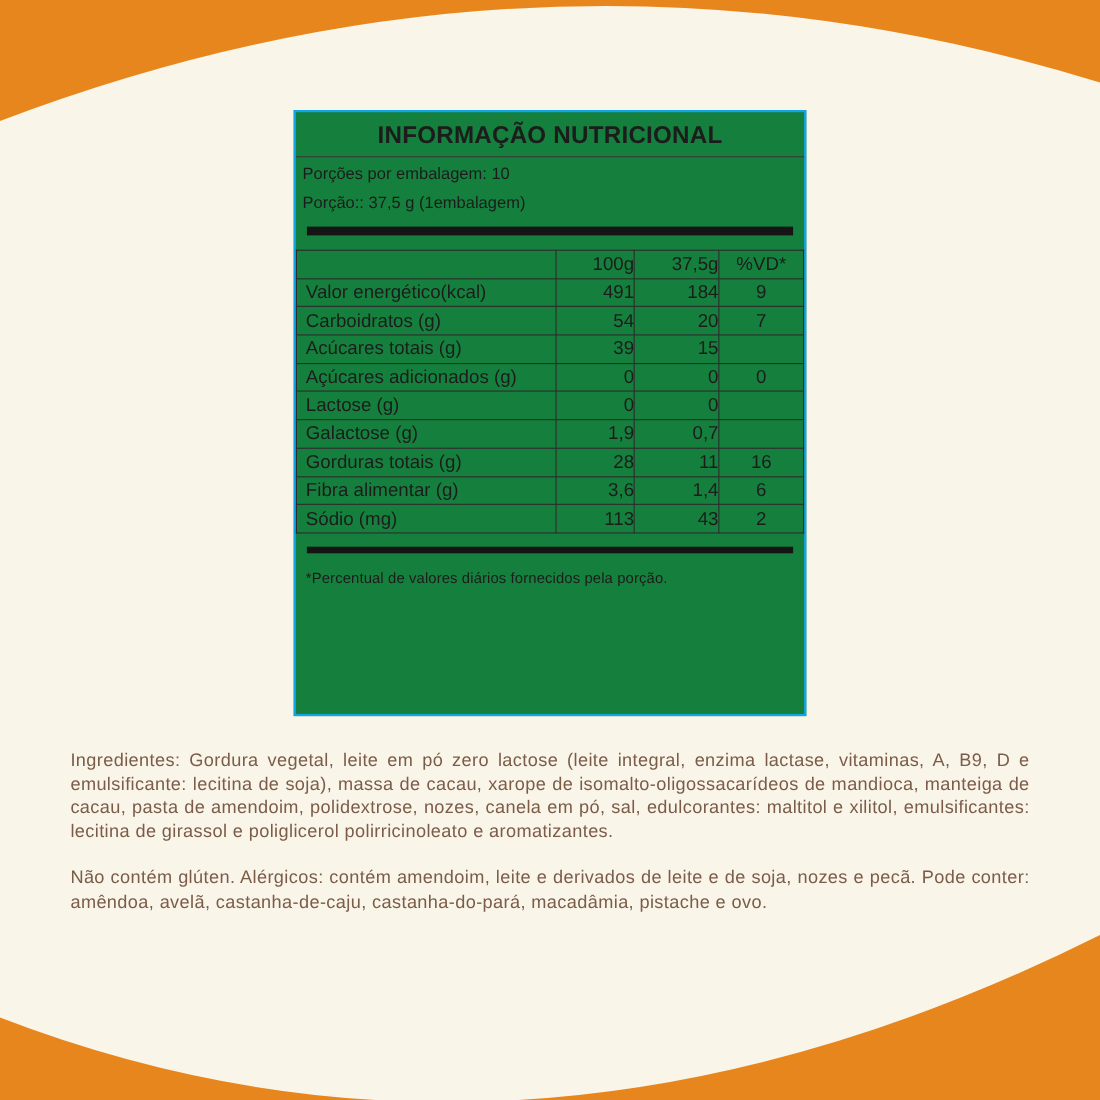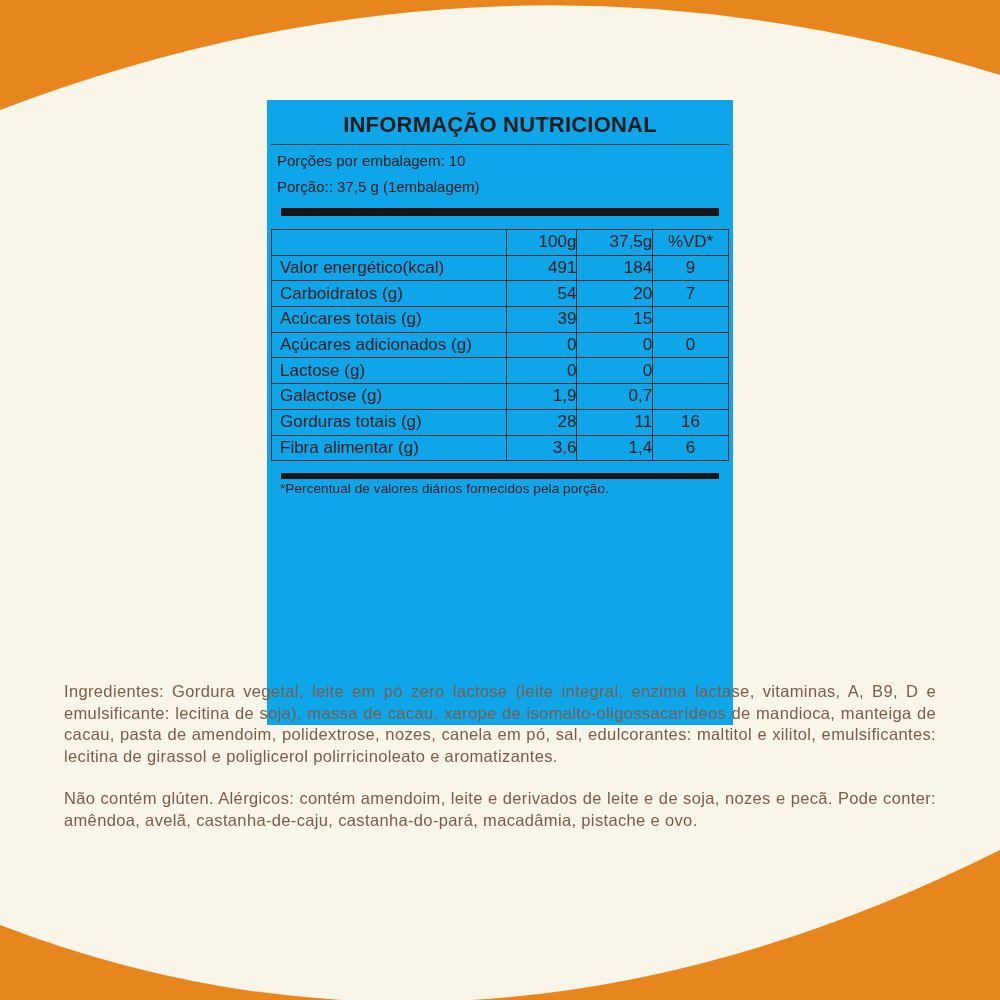--- a/index.html
+++ b/index.html
@@ -15,23 +15,23 @@
     background:var(--cream);
     position:relative;
     overflow:hidden;
   }
   .bg{position:absolute;inset:0;display:block;}
 
   
   .label-box{
     position:absolute;
     left:267px; top:100px;
-    width:466px; height:625px;
-    background:#0ea5e9;
-    border:4px solid #0ea5e9;
+    width:466px; height:551px;
+    background:#15803d;
+    border:2px solid #0ea5e9;
     color:var(--ink);
   }
   .nt-title{
     margin-top:8px;
     text-align:center;
     font-size:22px;
     font-weight:bold;
     letter-spacing:0.2px;
   }
   .nt-title-rule{
@@ -60,21 +60,21 @@
     height:25.7px;
     padding:0 0;
     font-weight:normal;
     white-space:nowrap;
   }
   .nt-table .c-label{ width:236px; text-align:left; padding-left:8px; }
   .nt-table .c-100 { width:72px; text-align:right; }
   .nt-table .c-por { width:77px; text-align:right; }
   .nt-table .c-vd  { width:77px; text-align:center; }
   .nt-footnote{
-    padding:2px 9px 0;
+    padding:15px 9px 0;
     font-size:13.5px;
     letter-spacing:0.1px;
   }
 
   
   .text-block{
     position:absolute;
     left:64px; right:64px; top:681px;
     color:var(--body-text);
     font-size:16.5px;
@@ -153,20 +153,26 @@
       <td class="c-100">28</td>
       <td class="c-por">11</td>
       <td class="c-vd">16</td>
     </tr>
     <tr>
       <td class="c-label">Fibra alimentar (g)</td>
       <td class="c-100">3,6</td>
       <td class="c-por">1,4</td>
       <td class="c-vd">6</td>
     </tr>
+    <tr>
+      <td class="c-label">Sódio (mg)</td>
+      <td class="c-100">113</td>
+      <td class="c-por">43</td>
+      <td class="c-vd">2</td>
+    </tr>
   </tbody>
     </table>
 
   <div class="nt-bar bottom"></div>
   <div class="nt-footnote">*Percentual de valores diários fornecidos pela porção.</div>
 </div>
 
 <div class="text-block">
   <p><b>Ingredientes:</b><span> Gordura vegetal, leite em pó zero lactose (leite integral, enzima lactase, vitaminas, A, B9, D e emulsificante: lecitina de soja), massa de cacau, xarope de isomalto-oligossacarídeos de mandioca, manteiga de cacau, pasta de amendoim, polidextrose, nozes, canela em pó, sal, edulcorantes: maltitol e xilitol, emulsificantes: lecitina de girassol e poliglicerol polirricinoleato e aromatizantes.</span></p>
   <p><span>Não contém glúten. </span><b>Alérgicos:</b><span> contém amendoim, leite e derivados de leite e de soja, nozes e pecã. Pode conter: amêndoa, avelã, castanha-de-caju, castanha-do-pará, macadâmia, pistache e ovo.</span></p>

